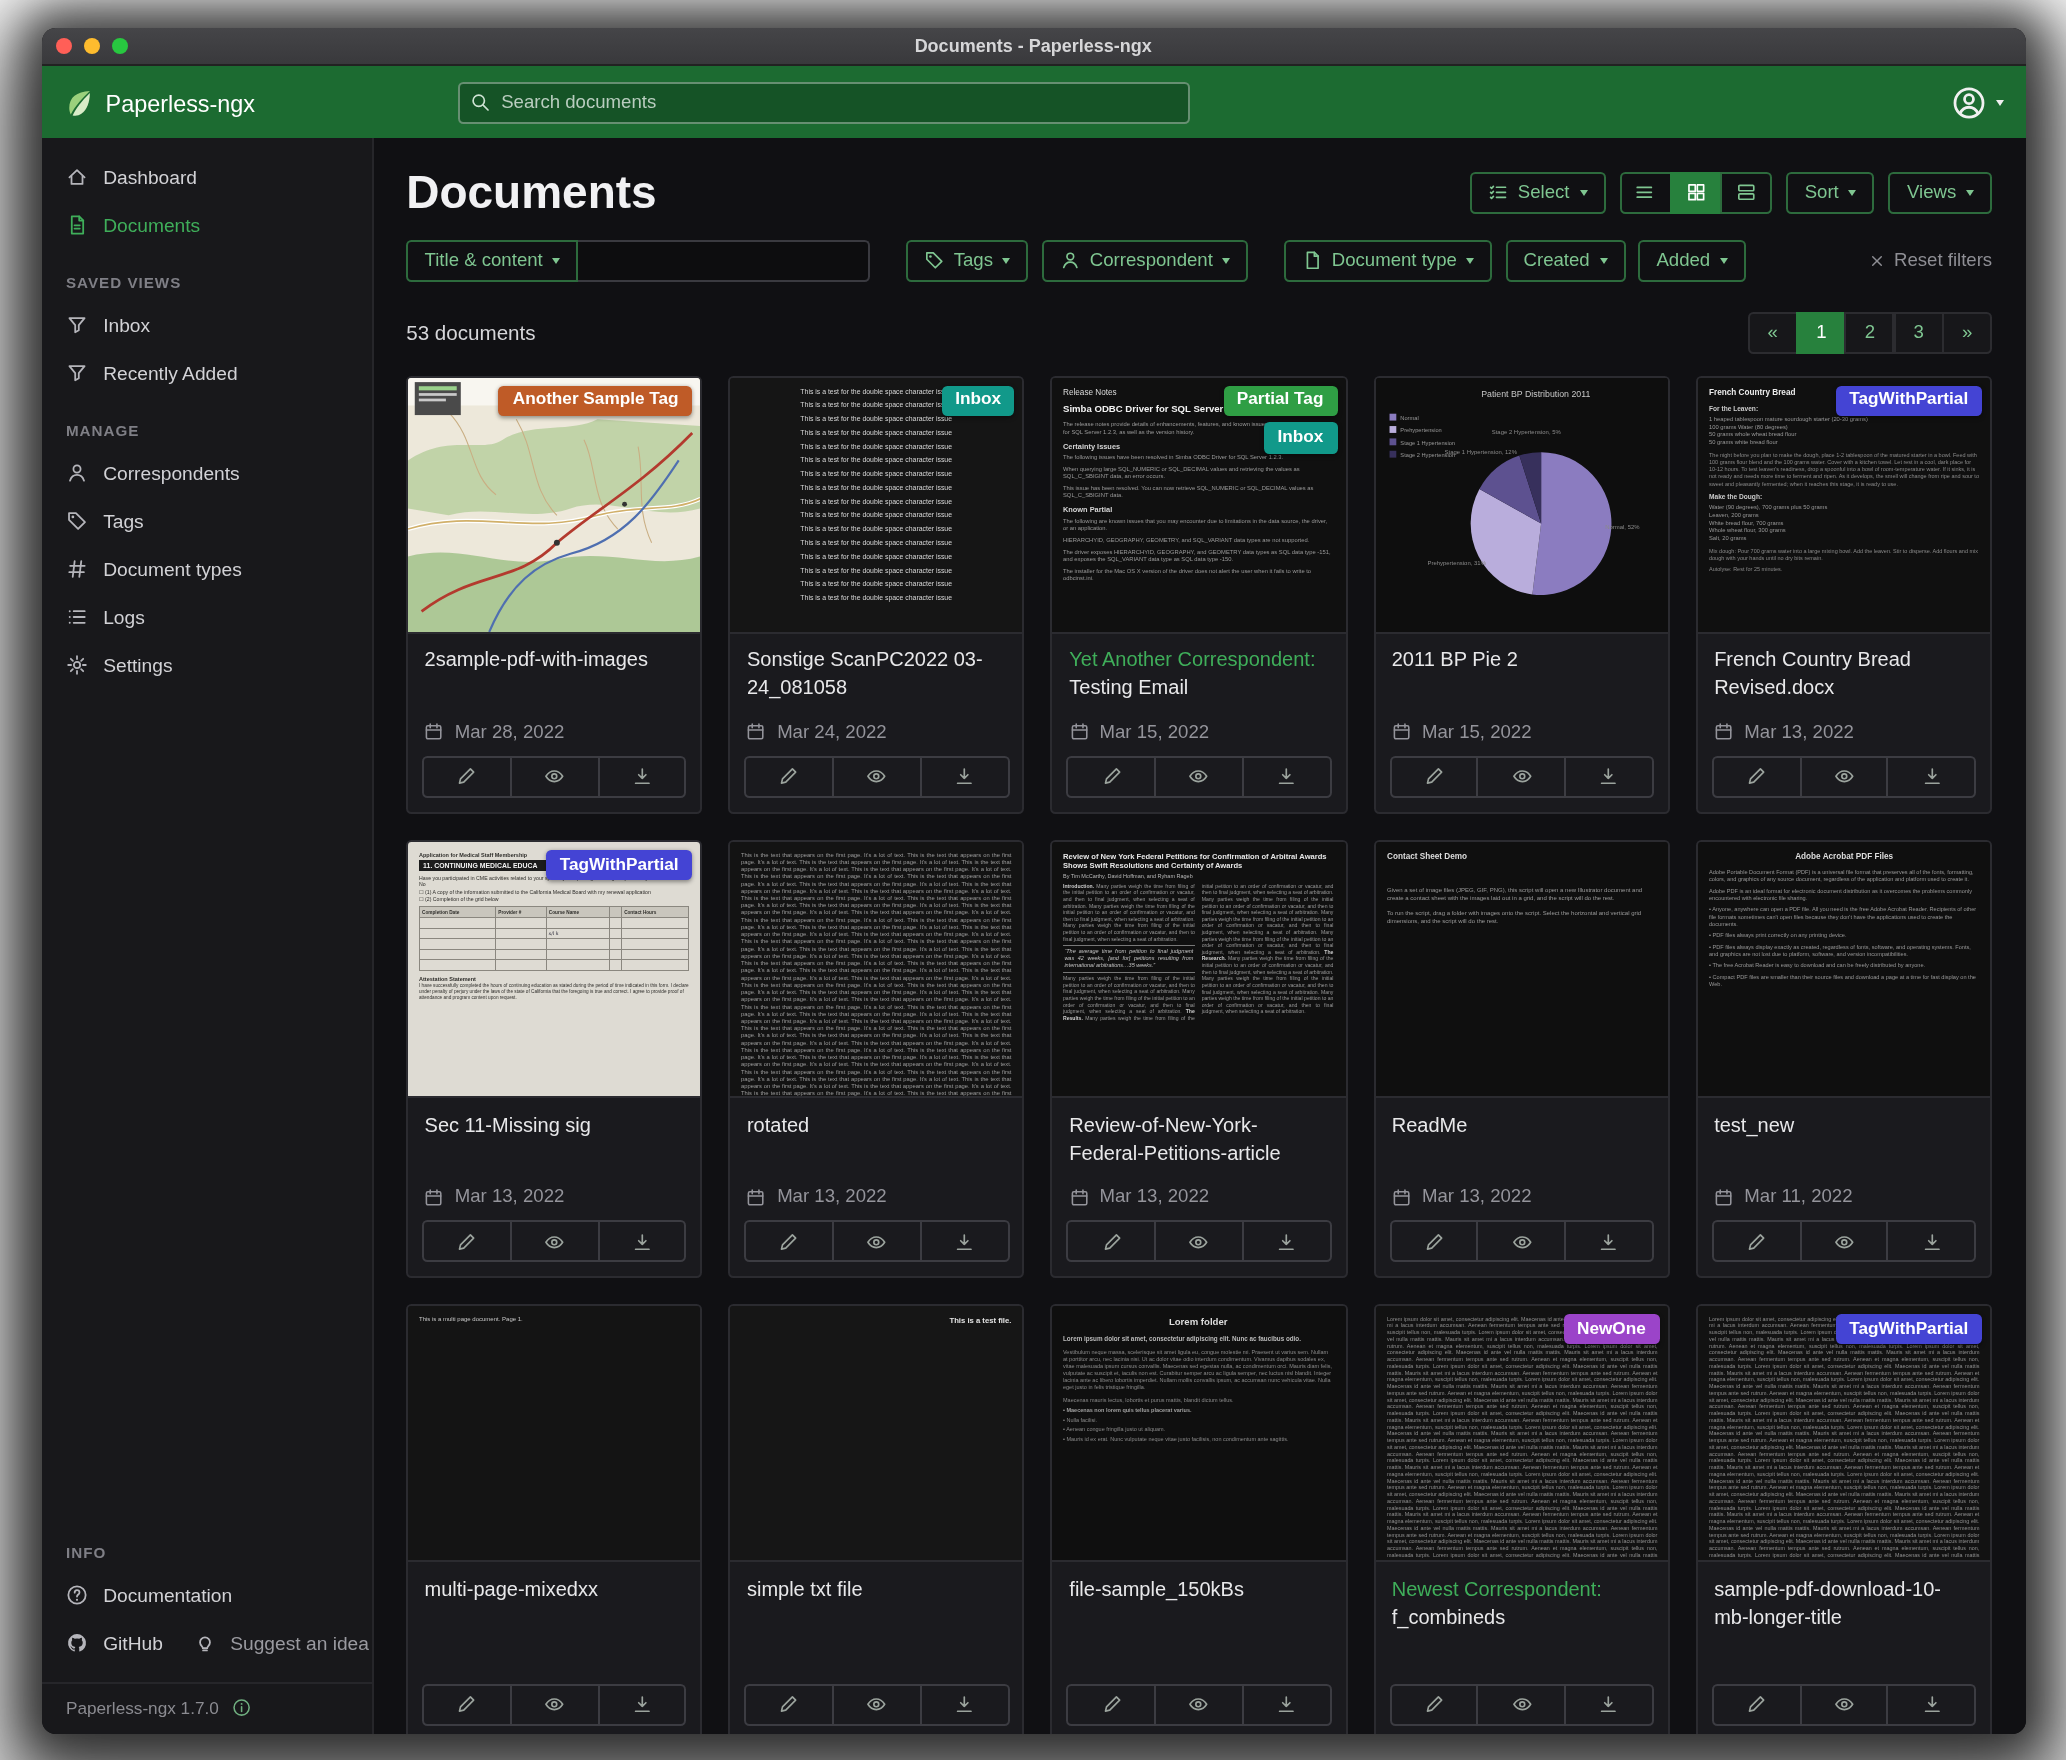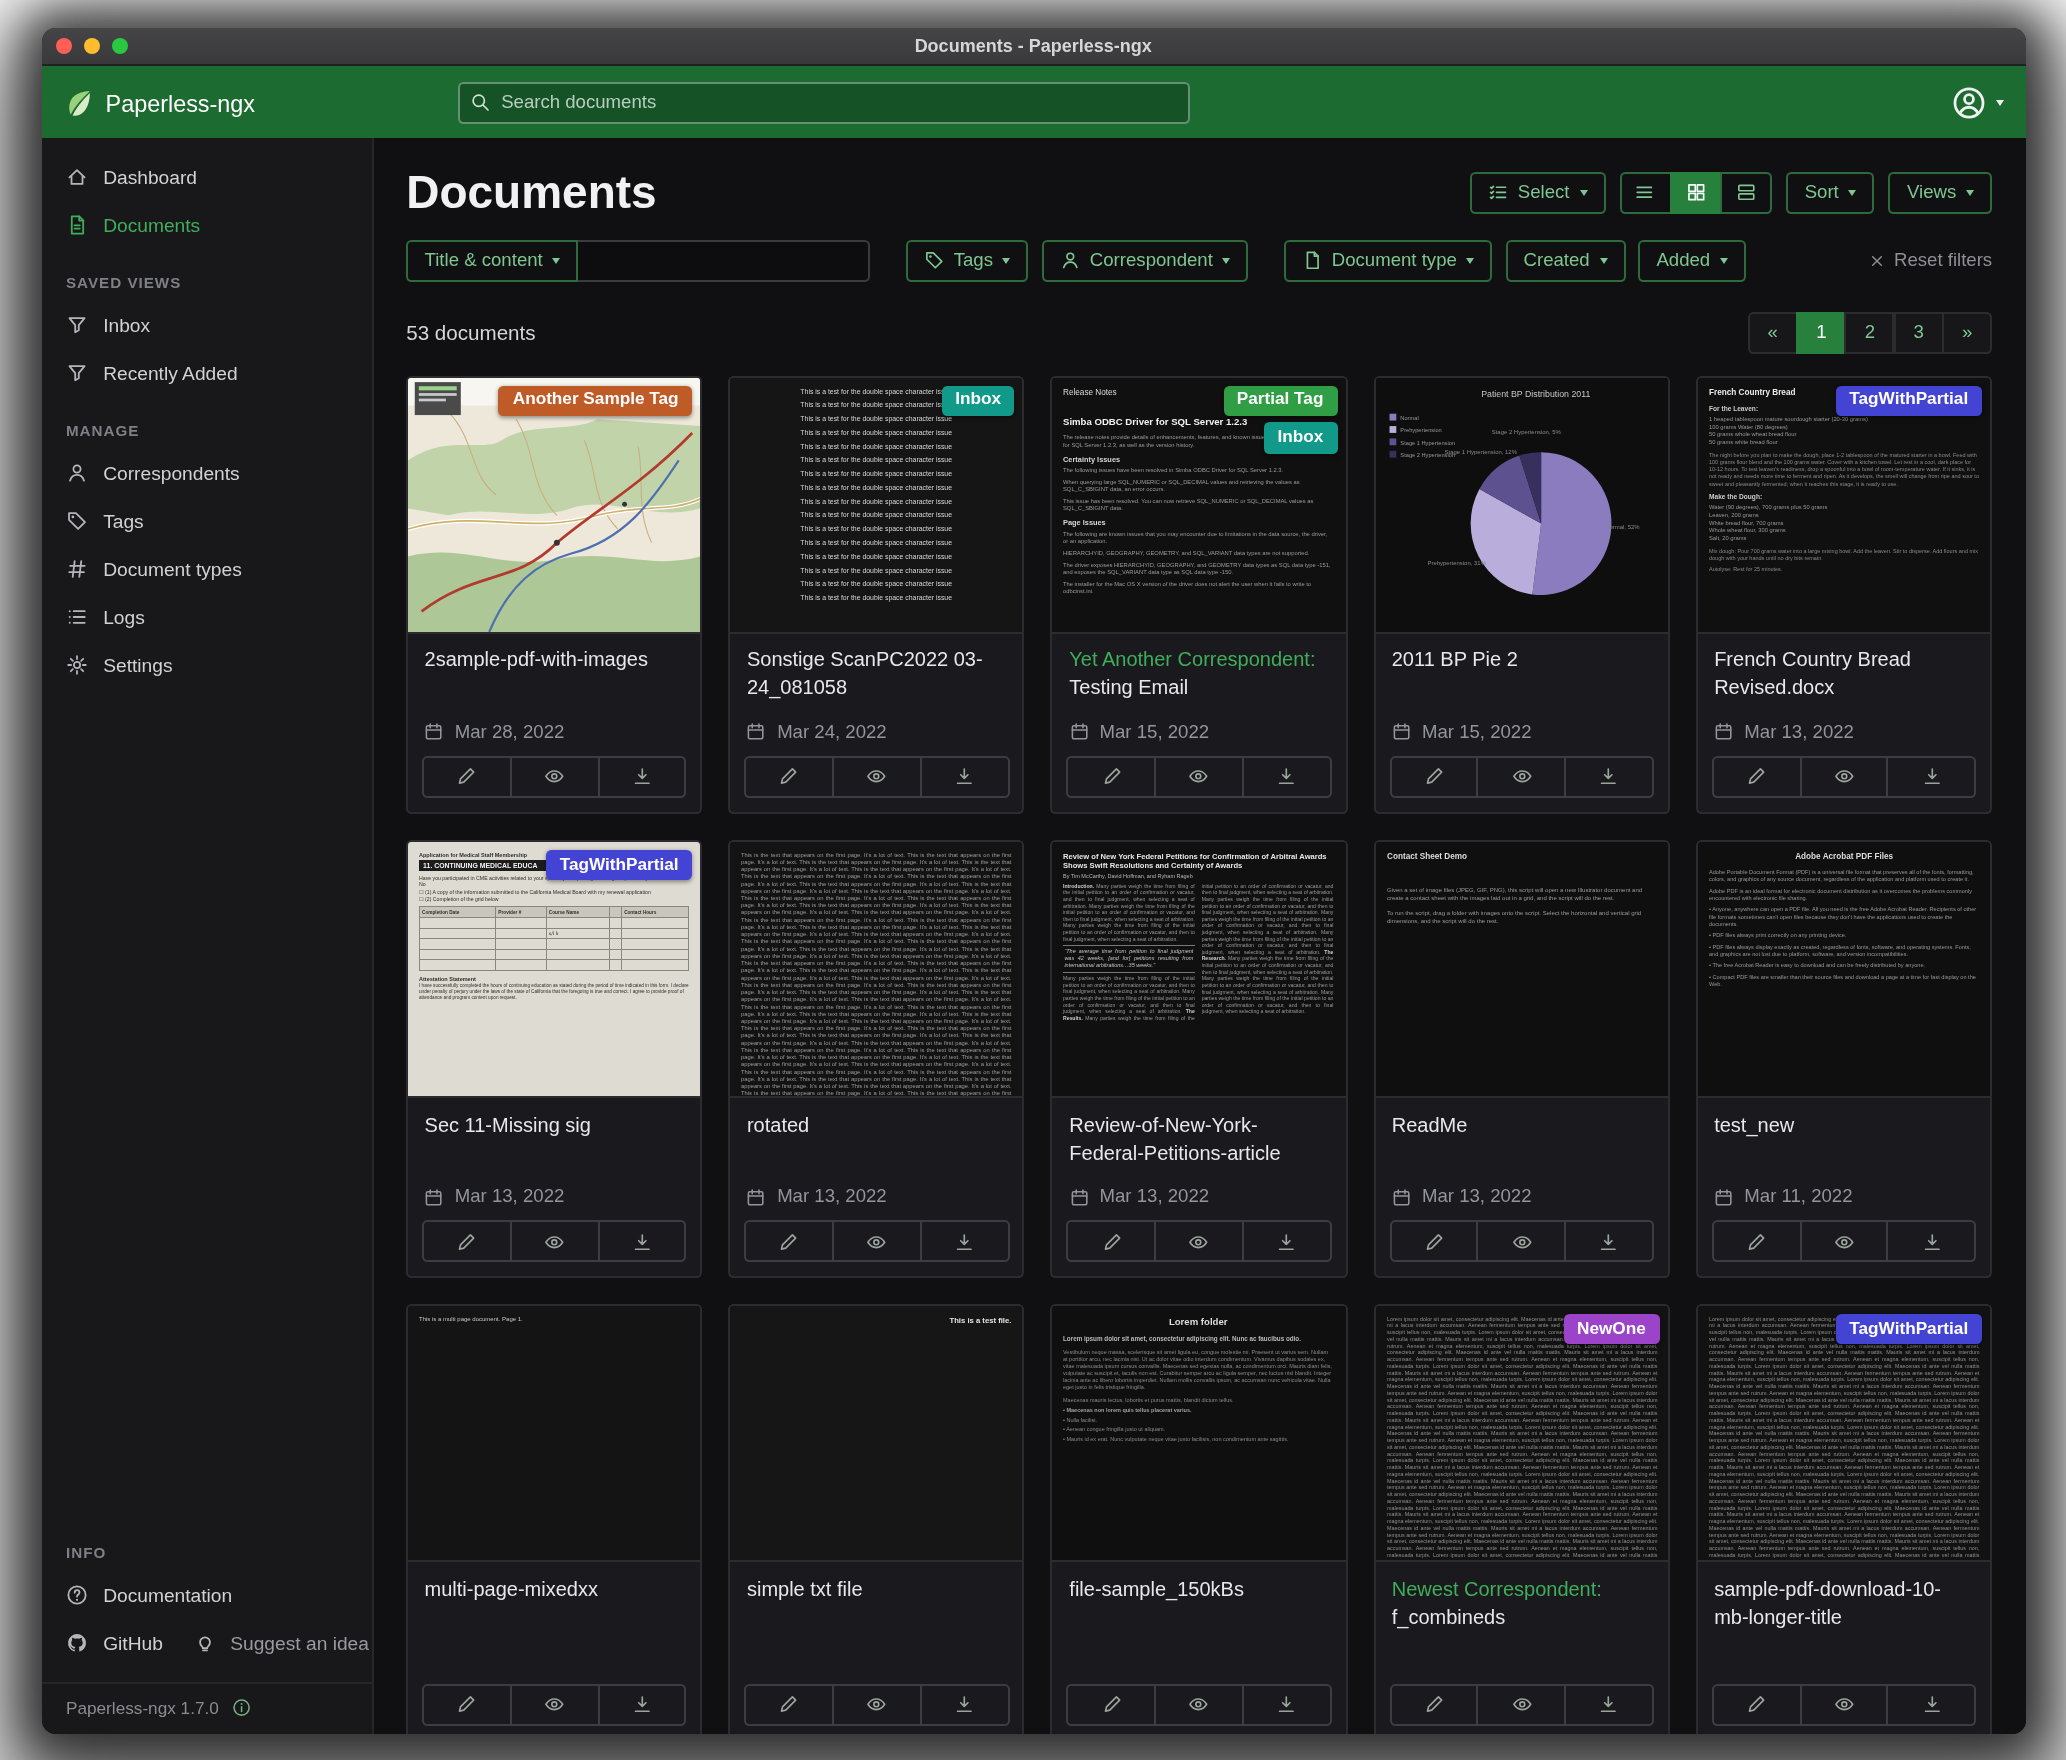--- a/index.html
+++ b/index.html
@@ -520,28 +520,28 @@
     </div>
   </div>
 
   <div class="card">
     <div class="tags">
                 <span class="tag-badge" style="background-color: rgb(47, 158, 68);">Partial Tag</span>
                 <span class="tag-badge" style="background-color: rgb(17, 153, 138);">Inbox</span>
               </div>
     <div class="thumb" style="background: rgb(16, 16, 16);">
                 <div class="thumb-inner">
-                  <div class="tl" style="font-size: 8.2px; text-align: left; color: rgb(220, 220, 220); margin-bottom: 18px;">Release Notes</div>
+                  <div class="tl" style="font-size: 8.2px; text-align: left; color: rgb(220, 220, 220); margin-bottom: 5px;">Release Notes</div>
                   <div class="tl" style="font-size: 9.6px; font-weight: 700; text-align: left; color: rgb(242, 242, 242); margin-bottom: 5.5px;">Simba ODBC Driver for SQL Server 1.2.3</div>
                   <div class="tl" style="font-size: 5.8px; text-align: left; color: rgb(154, 154, 154); margin-bottom: 5.5px;">The release notes provide details of enhancements, features, and known issues in Simba ODBC Driver for SQL Server 1.2.3, as well as the version history.</div>
                   <div class="tl" style="font-size: 7.4px; font-weight: 700; text-align: left; color: rgb(214, 214, 214); margin-bottom: 2.7px;">Certainty Issues</div>
                   <div class="tl" style="font-size: 5.8px; text-align: left; color: rgb(154, 154, 154); margin-bottom: 4.1px;">The following issues have been resolved in Simba ODBC Driver for SQL Server 1.2.3.</div>
                   <div class="tl" style="font-size: 5.8px; text-align: left; color: rgb(154, 154, 154); margin-bottom: 4.1px;">When querying large SQL_NUMERIC or SQL_DECIMAL values and retrieving the values as SQL_C_SBIGINT data, an error occurs.</div>
                   <div class="tl" style="font-size: 5.8px; text-align: left; color: rgb(154, 154, 154); margin-bottom: 5.5px;">This issue has been resolved. You can now retrieve SQL_NUMERIC or SQL_DECIMAL values as SQL_C_SBIGINT data.</div>
-                  <div class="tl" style="font-size: 7.4px; font-weight: 700; text-align: left; color: rgb(214, 214, 214); margin-bottom: 2.7px;">Page Issues</div>
+                  <div class="tl" style="font-size: 7.4px; font-weight: 700; text-align: left; color: rgb(214, 214, 214); margin-bottom: 2.7px;">Known Partial</div>
                   <div class="tl" style="font-size: 5.8px; text-align: left; color: rgb(154, 154, 154); margin-bottom: 4.1px;">The following are known issues that you may encounter due to limitations in the data source, the driver, or an application.</div>
                   <div class="tl" style="font-size: 5.8px; text-align: left; color: rgb(154, 154, 154); margin-bottom: 4.1px;">HIERARCHYID, GEOGRAPHY, GEOMETRY, and SQL_VARIANT data types are not supported.</div>
                   <div class="tl" style="font-size: 5.8px; text-align: left; color: rgb(154, 154, 154); margin-bottom: 4.1px;">The driver exposes HIERARCHYID, GEOGRAPHY, and GEOMETRY data types as SQL data type -151, and exposes the SQL_VARIANT data type as SQL data type -150.</div>
                   <div class="tl" style="font-size: 5.8px; text-align: left; color: rgb(154, 154, 154);">The installer for the Mac OS X version of the driver does not alert the user when it fails to write to odbcinst.ini.</div>
                 </div>
               </div>
     <div class="card-body">
       <div class="doc-title"><span class="corr">Yet Another Correspondent:</span> Testing Email</div>
     </div>
     <div class="doc-date">

